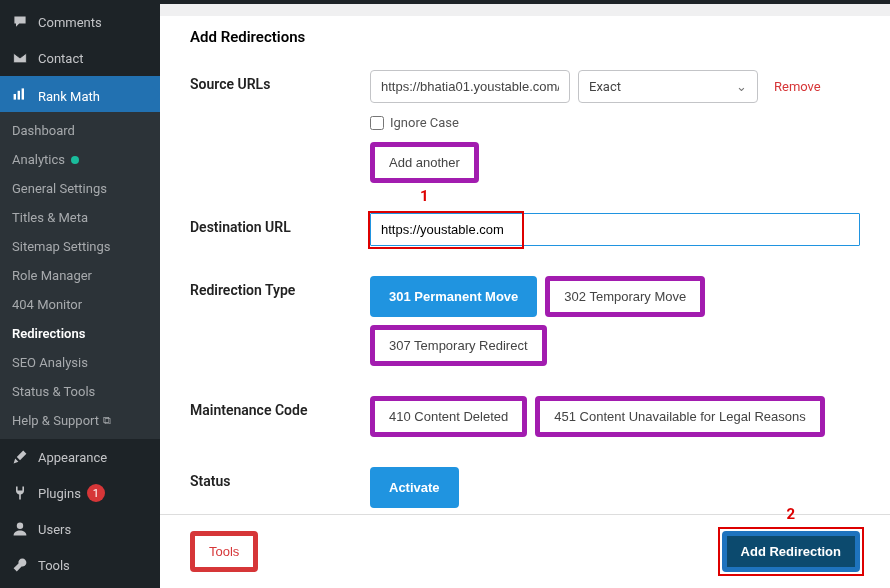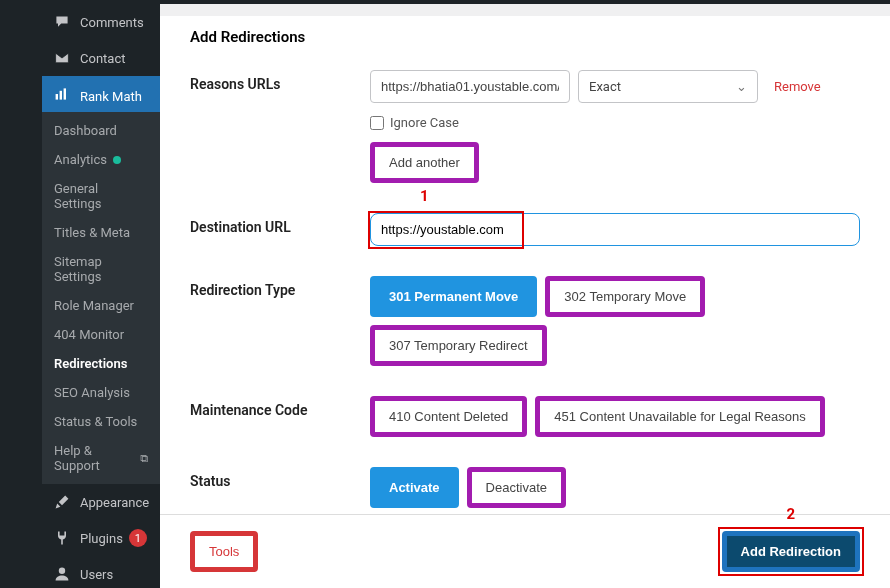--- a/index.html
+++ b/index.html
@@ -1,19 +1,19 @@
 <!DOCTYPE html>
 <html><head>
 <meta charset="utf-8">
 <style>
 * { box-sizing: border-box; margin: 0; padding: 0; }
 body { font-family: -apple-system, BlinkMacSystemFont, "Segoe UI", Roboto, sans-serif; font-size: 13px; color: #333; background: #f0f0f1; width: 890px; height: 588px; overflow: hidden; }
 .topbar { height: 4px; background: #1d2327; }
 .wrap { display: flex; height: 584px; }
-.sidebar { width: 160px; background: #1d2327; color: #c3c4c7; flex-shrink: 0; padding-left: 42px; }
+.sidebar { width: 160px; background: #1d2327; color: #c3c4c7; flex-shrink: 0; }
 .sb-item { display: flex; align-items: center; padding: 8px 10px; cursor: pointer; font-size: 13px; }
 .sb-item.active { background: #2271b1; color: #fff; position: relative; align-items: flex-end; }
 .sb-item.active::after { content: ""; position: absolute; right: -8px; top: 50%; transform: translateY(-50%); border: 8px solid transparent; border-left-color: #2271b1; }
 .sb-icon { width: 20px; height: 20px; margin-right: 8px; display: flex; align-items: center; justify-content: center; }
 .sb-sub { background: #2c3338; padding: 4px 0; }
 .sb-sub-item { padding: 7px 12px; font-size: 13px; color: #a7aaad; cursor: pointer; display: flex; align-items: center; }
 .sb-sub-item.current { color: #fff; font-weight: 600; }
 .dot { width: 8px; height: 8px; background: #1abc9c; border-radius: 50%; margin-left: 6px; }
 .ext { margin-left: 4px; font-size: 11px; }
 .badge { background: #d63638; color: #fff; border-radius: 50%; width: 18px; height: 18px; display: inline-flex; align-items: center; justify-content: center; font-size: 11px; margin-left: 6px; }
@@ -34,21 +34,21 @@
 .ignore-row input { width: 14px; height: 14px; }
 .btn { border: 5px solid #a21caf; background: #fff; border-radius: 4px; padding: 8px 14px; font-size: 13px; color: #444; cursor: pointer; }
 .btn-primary { background: #2094e0; border-color: #2094e0; color: #fff; font-weight: 600; }
 .btn-primary.dark { background: #0c4a6e; border-color: #1e73be; }
 .btn-danger-outline { border-color: #d63638; color: #d63638; }
 
 .hl-wrap { position: relative; }
 .hl-box { position: absolute; border: 2px solid #dd0000; pointer-events: none; }
 .hl-label { position: absolute; color: #dd0000; font-weight: 700; font-size: 15px; pointer-events: none; }
 
-.dest { width: 100%; border: 1px solid #2094e0; border-radius: 8px; padding: 8px 10px; font-size: 13px; }
+.dest { width: 100%; border: 1px solid #2094e0; border-radius: 1px; padding: 8px 10px; font-size: 13px; }
 .btn-row { display: flex; gap: 8px; flex-wrap: wrap; }
 .footer { border-top: 1px solid #ddd; padding: 16px 30px; display: flex; justify-content: space-between; align-items: center; background: #fff; position: relative; }
 </style>
 </head>
 <body>
 
 <div class="topbar"></div>
 <div class="wrap">
   <div class="sidebar">
     <div class="sb-item">
@@ -153,21 +153,21 @@
       
     </div>
 
   </div>
 
   <div class="main">
     <div class="content">
       <h2 class="page-title">Add Redirections</h2>
 
       <div class="row">
-        <div class="row-label">Reasons URLs</div>
+        <div class="row-label">Source URLs</div>
         <div class="row-ctrl">
           <div class="src-line">
             <input class="input-text src-url" value="https://bhatia01.youstable.com/t" style="">
             <div class="input-text src-match">
               <span>Exact</span>
               <span class="chev">⌄</span>
             </div>
             <span class="remove">Remove</span>
           </div>
           <label class="ignore-row">
@@ -201,21 +201,20 @@
         <div class="row-ctrl btn-row">
           <button class="btn">410 Content Deleted</button>
           <button class="btn">451 Content Unavailable for Legal Reasons</button>
         </div>
       </div>
 
       <div class="row">
         <div class="row-label">Status</div>
         <div class="row-ctrl btn-row">
           <button class="btn btn-primary">Activate</button>
-          <button class="btn">Deactivate</button>
         </div>
       </div>
     </div>
 
     <div class="footer">
       <button class="btn btn-danger-outline">Tools</button>
       <div class="hl-wrap">
         <span class="hl-label" style="top:-26px; left:50%; transform:translateX(-50%);">2</span>
         <div class="hl-box" style="top:-4px; left:-4px; right:-4px; bottom:-4px;"></div>
         <button class="btn btn-primary dark">Add Redirection</button>

